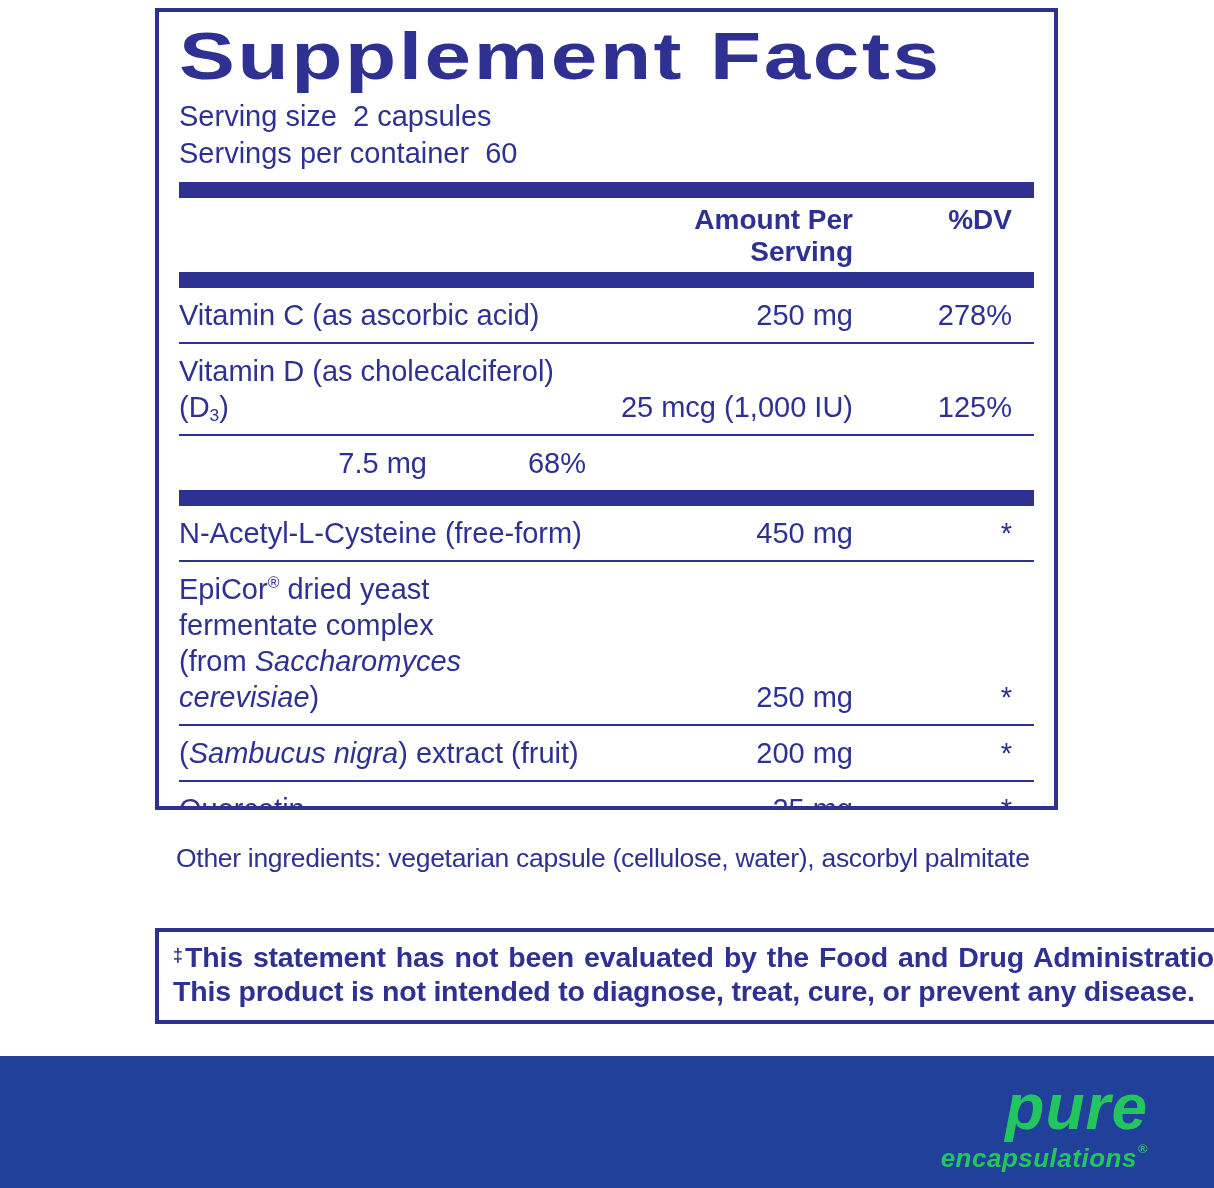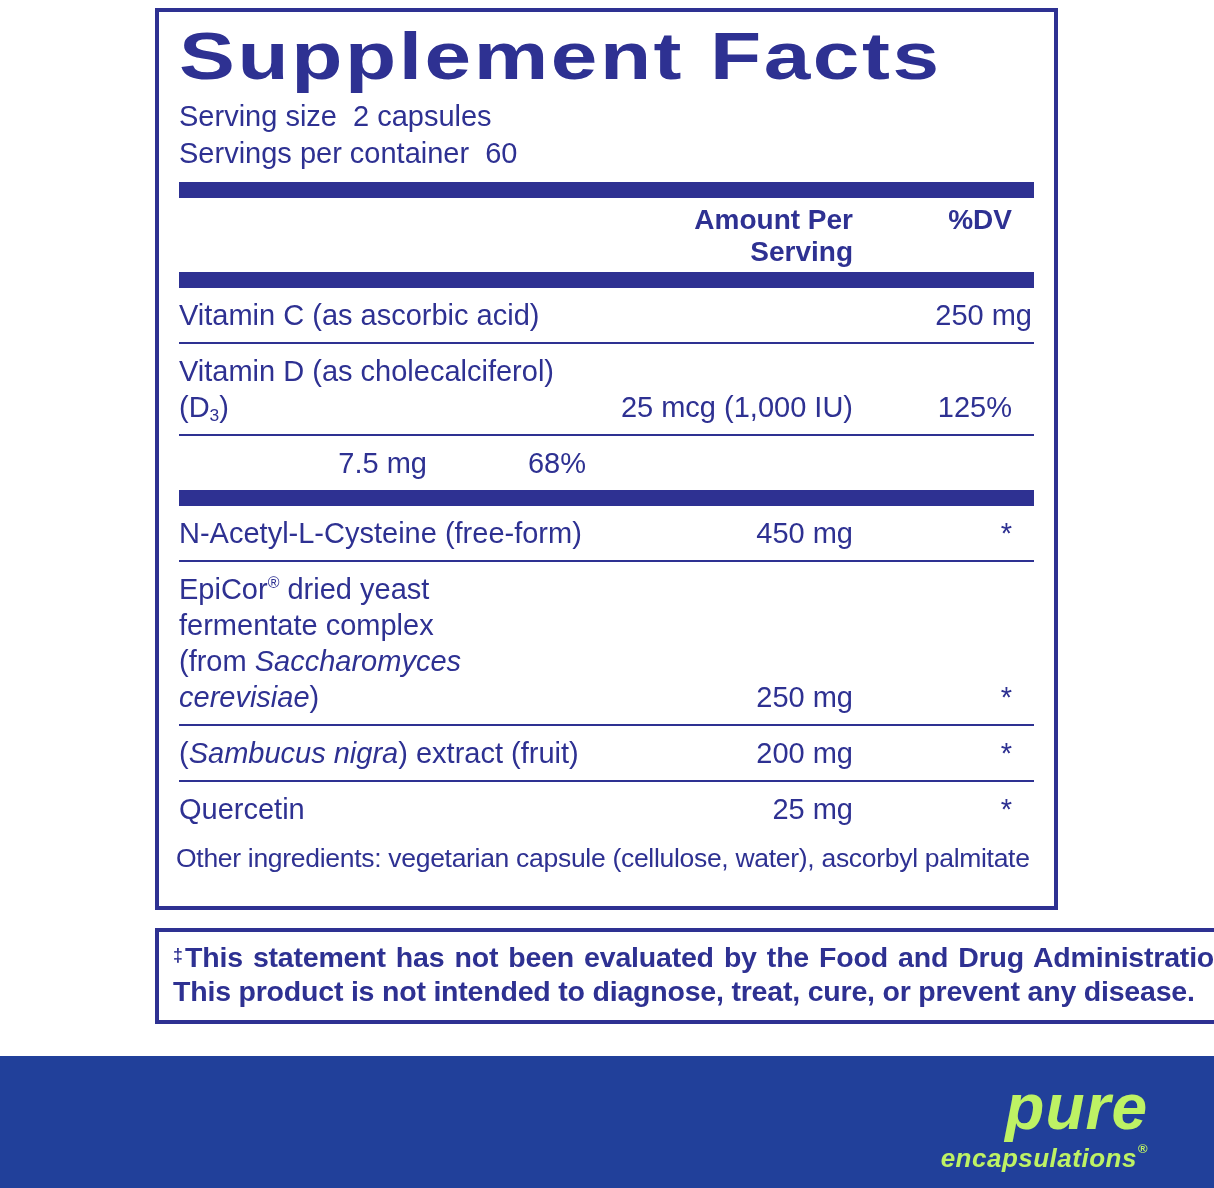--- a/index.html
+++ b/index.html
@@ -6,21 +6,21 @@
     --navy:#2e3192;
     --footer:#21409a;
   }
   html,body{margin:0;padding:0;background:#fff;}
   .page{
     position:relative;width:1214px;height:1188px;background:#ffffff;
     font-family:"Liberation Sans",sans-serif;color:var(--navy);overflow:hidden;
   }
   
   .facts{
-    position:absolute;left:155px;top:8px;width:903px;height:902px;
+    position:absolute;left:155px;top:8px;width:903px;height:802px;
     border:4px solid var(--navy);box-sizing:border-box;
     padding:8px 20px 0 20px;overflow:hidden;
   }
   .title{
     margin:0 0 6px 0;font-size:66px;font-weight:bold;letter-spacing:2px;
     line-height:72px;white-space:nowrap;
     transform:scaleX(1.27);transform-origin:left center;
   }
   .serve-line{font-size:29px;line-height:37px;}
   .serve-line .val{margin-left:16px;}
@@ -45,21 +45,21 @@
     border:4px solid var(--navy);padding:8px 14px 12px 14px;
   }
   .disclaimer p{
     margin:0;font-size:28.5px;line-height:34px;font-weight:bold;
     text-align:justify;letter-spacing:-0.2px;
   }
   .disclaimer .dagger{font-size:62%;vertical-align:top;position:relative;top:-2px;}
   
   .band{position:absolute;left:0;top:1056px;width:1214px;height:132px;background:var(--footer);}
   .logo{
-    position:absolute;right:66px;top:22px;text-align:right;color:#bef264;
+    position:absolute;right:66px;top:22px;text-align:right;color:#22c55e;
     font-style:italic;font-weight:bold;
   }
   .logo-pure{font-size:64px;line-height:58px;letter-spacing:1px;}
   .logo-sub{font-size:26px;line-height:24px;letter-spacing:0.5px;margin-top:10px;white-space:nowrap;}
   .logo-sub .reg{font-size:13px;vertical-align:top;position:relative;top:-9px;margin-left:1px;font-style:normal;}
 </style>
 </head>
 <body>
 
 <div class="page">
@@ -85,20 +85,21 @@
     </div>
 
     <div class="bar"></div>
 
     <div id="ingredient-rows">
         <div class="row">
           <div class="col-n">
             <div class="name-line"><span>Vitamin C (as ascorbic acid)</span></div>
           </div>
           <div class="col-a">250 mg</div>
+          <div class="col-d">278%</div>
         </div>
         <div class="divider"></div>
         <div class="row">
           <div class="col-n">
             <div class="name-line"><span>Vitamin D (as cholecalciferol) (D</span><sub>3</sub><span>)</span></div>
           </div>
           <div class="col-a">25 mcg (1,000 IU)</div>
           <div class="col-d">125%</div>
         </div>
         <div class="divider"></div>

